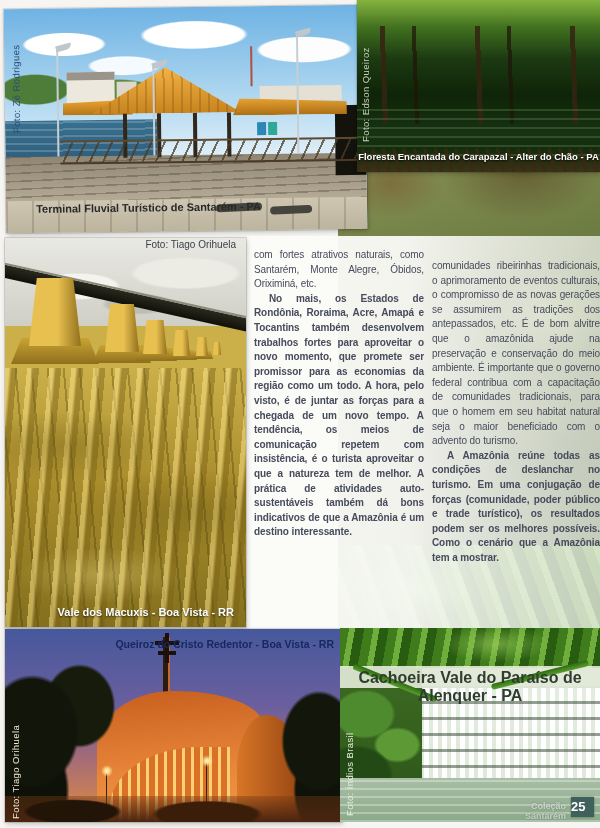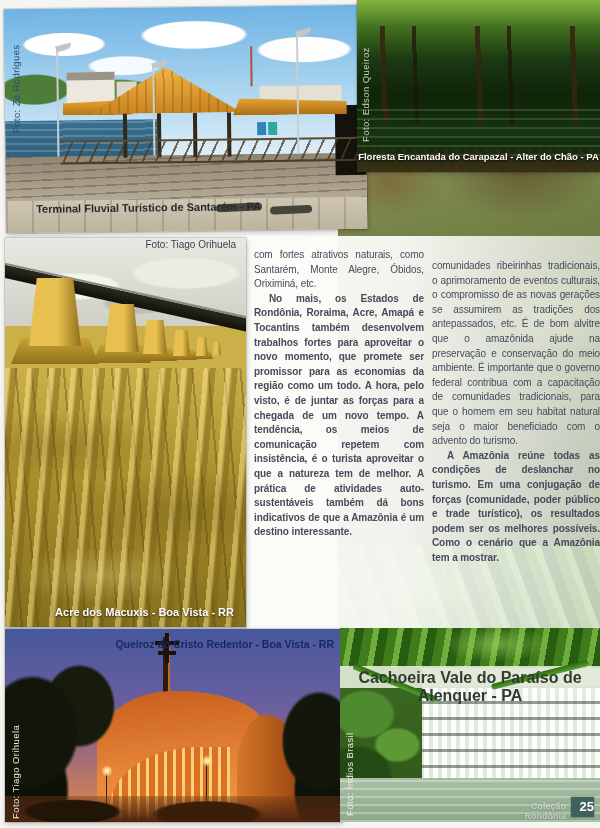--- a/index.html
+++ b/index.html
@@ -163,21 +163,21 @@
     repeating-linear-gradient(0deg, rgba(255,255,255,.3) 0 2px, transparent 2px 8px),
     linear-gradient(#a9bfa5,#8aa98a);}
   #cachoeira .frond{height:6px;border-radius:3px;background:linear-gradient(#2f6a14,#57a02c);}
   .w-caption{position:absolute;left:0;right:0;top:41px;text-align:center;font-size:16px;font-weight:bold;color:#2f3c30;}
   .w-credit{left:4px;top:76px;height:112px;color:#e8f0e0;}
 
   
   .footer-brand{position:absolute;left:488px;top:801px;width:78px;text-align:right;font-size:9px;
     font-weight:bold;color:rgba(255,255,255,.55);text-shadow:0 0 2px rgba(80,90,80,.5);}
   .page-number{position:absolute;left:571px;top:797px;width:23px;height:20px;background:#40605c;color:#fff;
-    font-weight:bold;font-size:13px;text-align:right;line-height:20px;box-shadow:0 0 2px rgba(0,0,0,.4);}
+    font-weight:bold;font-size:13px;text-align:left;line-height:20px;box-shadow:0 0 2px rgba(0,0,0,.4);}
 </style>
 </head>
 <body>
 
 <div class="page">
 
   <div id="vegbg">
     <div class="layer fronds"></div>
   </div>
 
@@ -246,21 +246,21 @@
     <div class="layer base-pier" style="left:88px;top:107px;width:58px;height:18px;"></div>
     <div class="layer col-pier" style="left:100px;top:66px;width:34px;height:48px;"></div>
     <div class="layer base-pier" style="left:130px;top:110px;width:42px;height:13px;"></div>
     <div class="layer col-pier" style="left:138px;top:82px;width:24px;height:34px;"></div>
     <div class="layer base-pier" style="left:162px;top:112px;width:30px;height:10px;"></div>
     <div class="layer col-pier" style="left:168px;top:92px;width:17px;height:26px;"></div>
     <div class="layer base-pier" style="left:187px;top:113px;width:21px;height:8px;"></div>
     <div class="layer col-pier" style="left:191px;top:99px;width:12px;height:19px;"></div>
     <div class="layer col-pier" style="left:208px;top:104px;width:8px;height:13px;"></div>
     <div class="p-credit">Foto: Tiago Orihuela</div>
-    <div class="p-caption">Acre dos Macuxis - Boa Vista - RR</div>
+    <div class="p-caption">Vale dos Macuxis - Boa Vista - RR</div>
   </div>
 
   <div class="photo" id="catedral">
     <div class="layer spire"></div>
     <div class="layer crossV"></div>
     <div class="layer crossH1"></div>
     <div class="layer crossH2"></div>
     <div class="layer nave"></div>
     <div class="layer windows"></div>
     <div class="layer wing"></div>
@@ -280,16 +280,16 @@
     <div class="layer bank"></div>
     <div class="layer pool"></div>
     <div class="layer fronds"></div>
     <div class="layer strip"></div>
     <div class="layer frond" style="left:10px;top:52px;width:90px;transform:rotate(22deg);"></div>
     <div class="layer frond" style="left:150px;top:44px;width:100px;transform:rotate(-14deg);"></div>
     <div class="w-caption">Cachoeira Vale do Paraíso de Alenquer - PA</div>
     <span class="vcredit w-credit">Foto: Índios Brasil</span>
   </div>
 
-  <div class="footer-brand">Coleção Rondônia</div>
+  <div class="footer-brand">Coleção Santarém</div>
   <div class="page-number">25</div>
 
 </div>
 
 </body></html>

